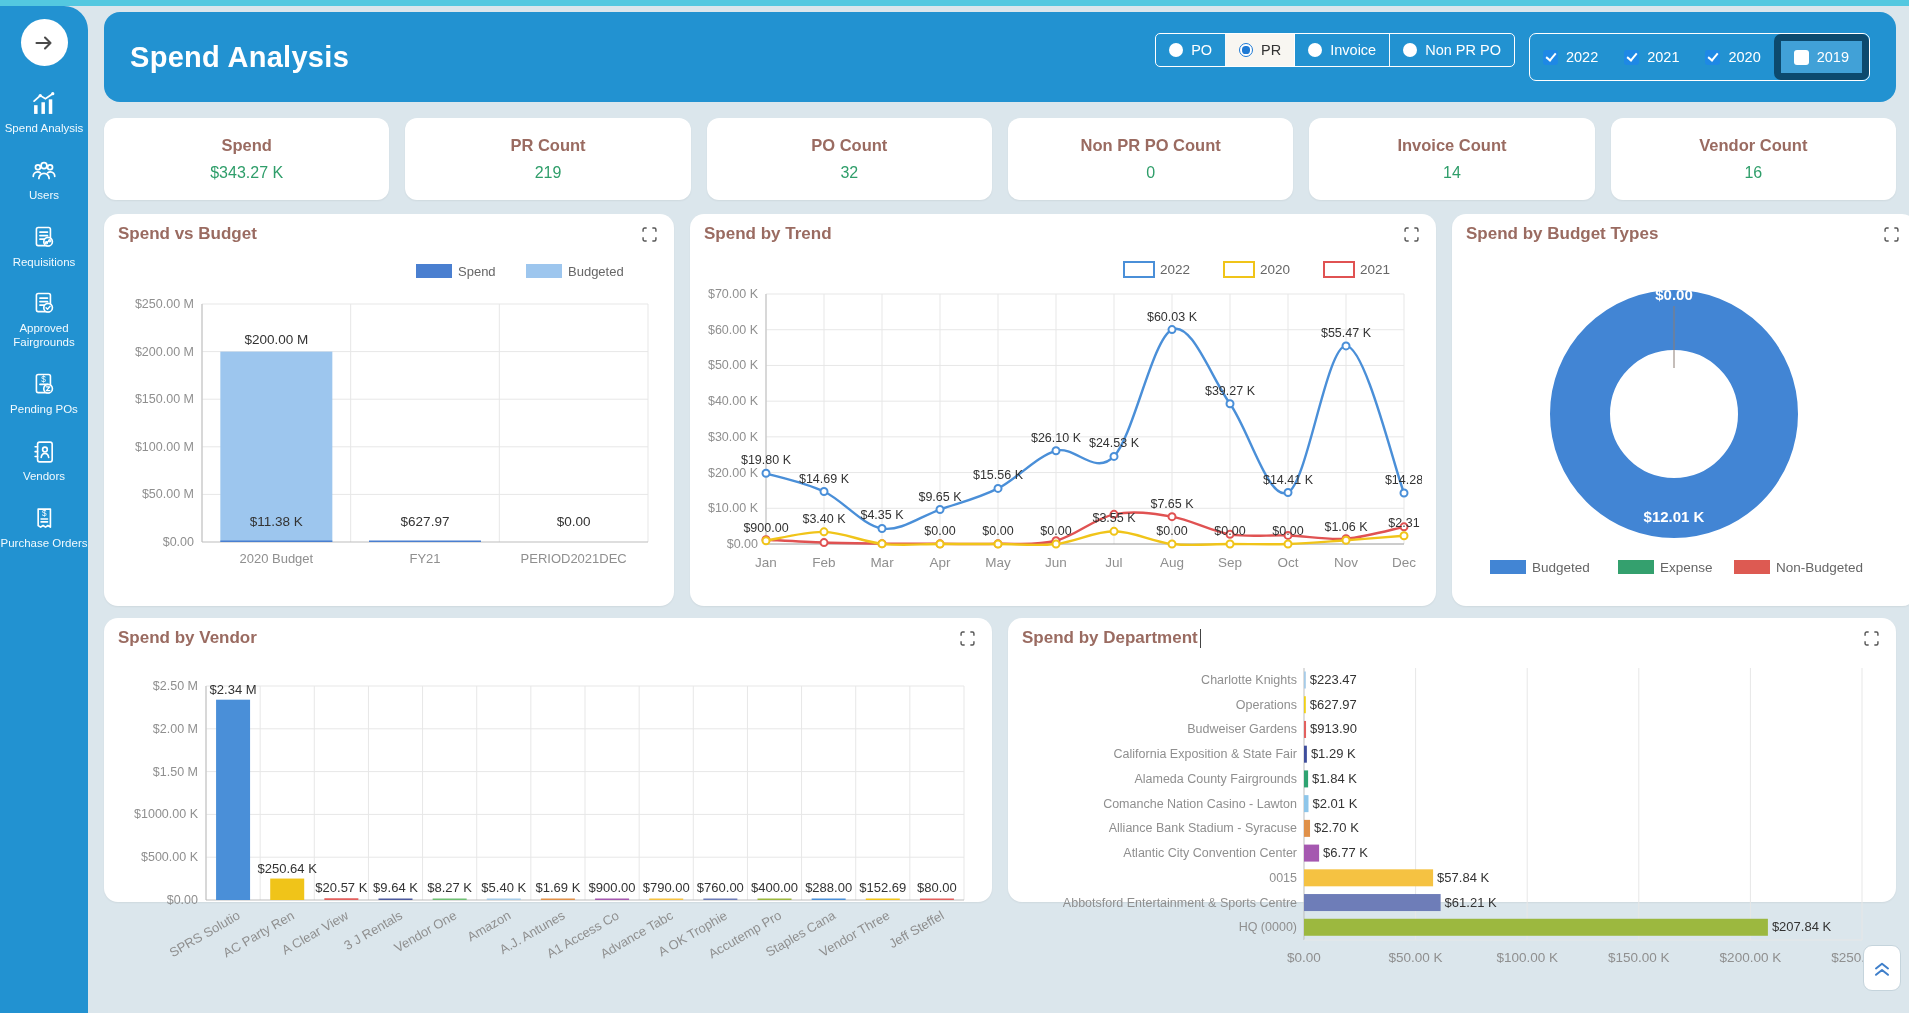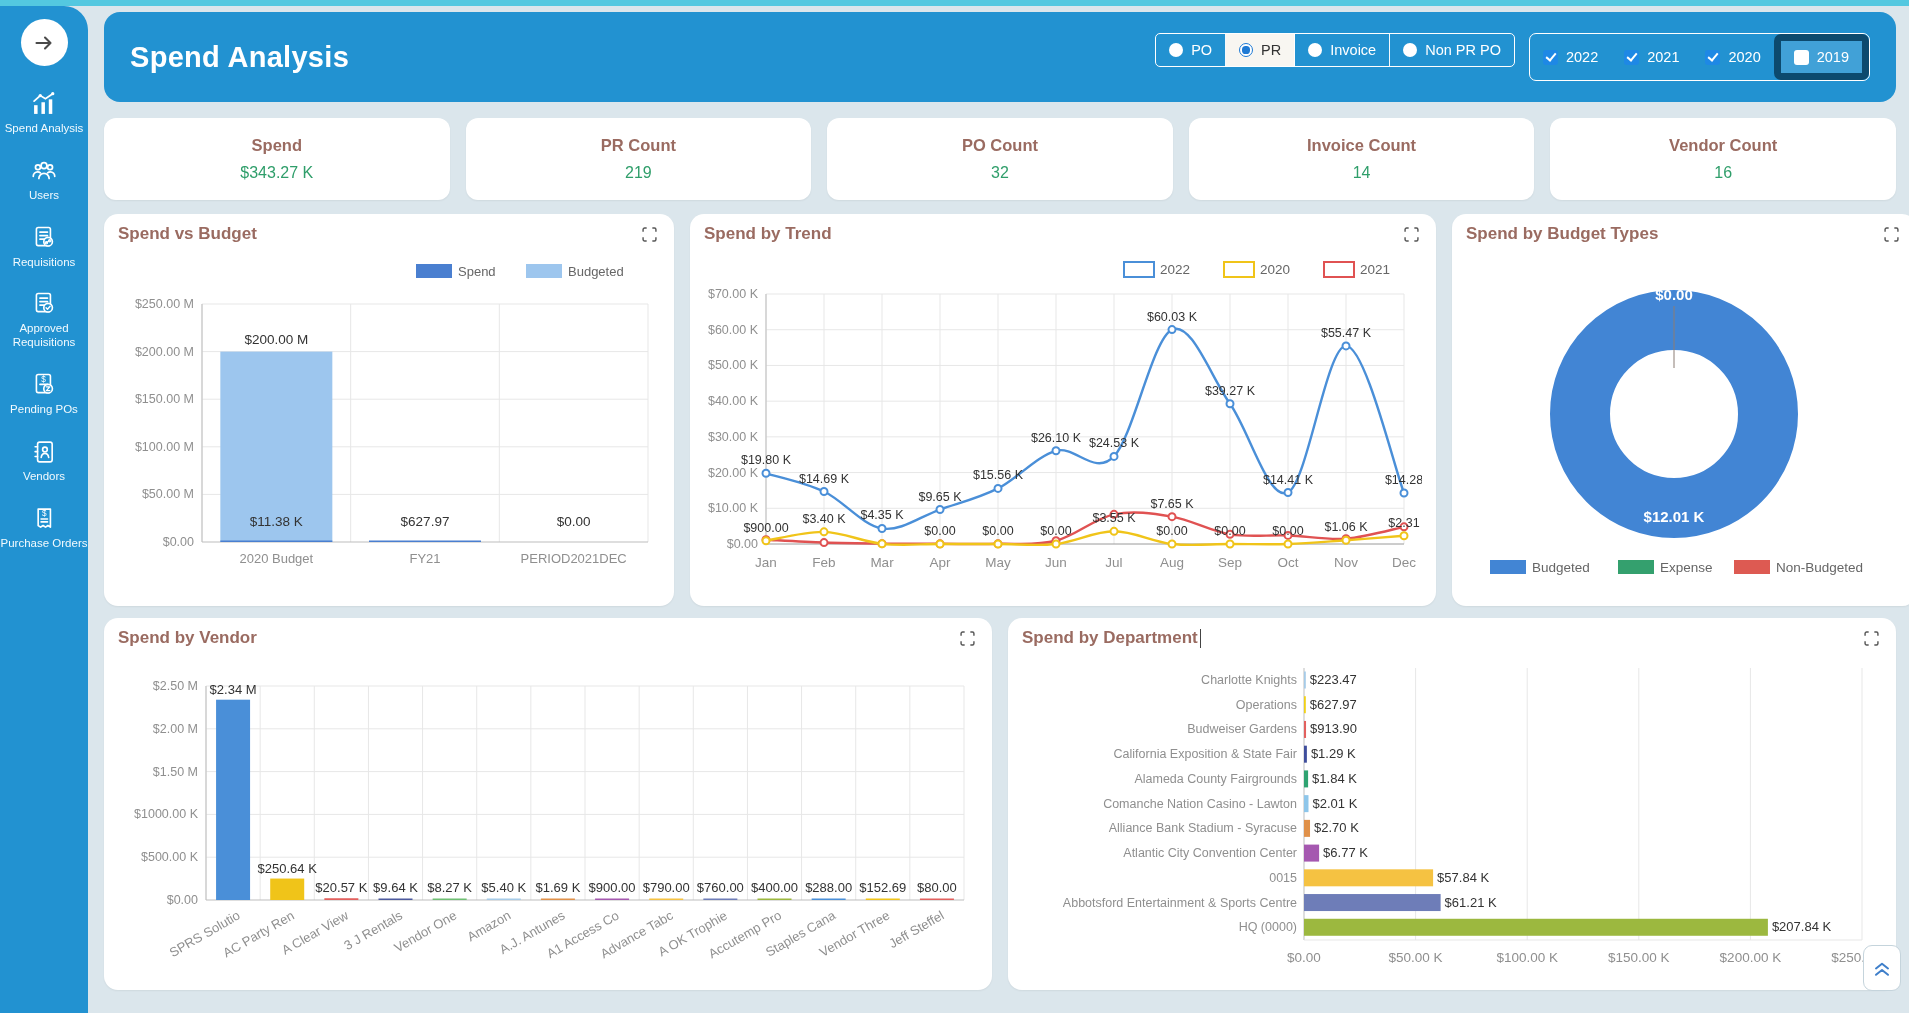--- a/index.html
+++ b/index.html
@@ -50,21 +50,21 @@
   .kpi-row{margin:16px 13px 0 16px;display:flex;gap:16px}
   .kpi{flex:1;background:#fff;border-radius:12px;height:82px;display:flex;flex-direction:column;
        align-items:center;justify-content:center;gap:9px;box-shadow:0 1px 2px rgba(0,0,0,.06)}
   .kpi-title{color:var(--ptitle);font-size:16.5px;font-weight:700}
   .kpi-value{color:var(--green);font-size:16px;font-weight:400}
 
   .row1,.row2{margin:14px 13px 0 16px;display:flex;gap:16px}
   .row2{margin-top:12px}
   .panel{background:#fff;border-radius:14px;padding:10px 14px;box-shadow:0 1px 2px rgba(0,0,0,.06);position:relative}
   .row1 .panel{height:392px}
-  .row2 .panel{height:372px;flex:1}
+  .row2 .panel{height:284px;flex:1}
   #p-svb{width:570px;flex:none}
   #p-trend{flex:1}
   #p-donut{width:464px;flex:none}
   .panel-head{display:flex;justify-content:space-between;align-items:flex-start;margin-bottom:4px;height:26px}
   .panel-title{color:var(--ptitle);font-size:17px;font-weight:700;display:flex;align-items:center}
   .caret{display:inline-block;width:1.5px;height:19px;background:#444;margin-left:2px}
   .expand-btn{cursor:pointer;padding:2px;background:none;border:none}
 
   .scroll-top{position:absolute;right:8px;bottom:22px;width:38px;height:46px;background:#fff;
       border:1px solid #c5d4dc;border-radius:9px;display:flex;align-items:center;justify-content:center;cursor:pointer}
@@ -117,21 +117,21 @@
     <span class="nav-label">Requisitions</span>
   </div>
 
   <div class="nav-item">
     <svg viewBox="0 0 24 24" fill="none" stroke="#fff" stroke-width="1.4" stroke-linecap="round" stroke-linejoin="round">
       <rect x="5.5" y="3" width="12" height="15.5" rx="1.5"></rect>
         <path d="M8.5 7h6.5M8.5 10h6.5M8.5 13h3.5"></path>
       <circle cx="15.5" cy="15.2" r="3.7" fill="#2292d1"></circle>
         <path d="M13.8 15.2l1.2 1.3 2.2-2.6" stroke-width="1.2"></path>
     </svg>
-    <span class="nav-label">Approved Requisitions</span>
+    <span class="nav-label">Approved Fairgrounds</span>
   </div>
 
   <div class="nav-item">
     <svg viewBox="0 0 24 24" fill="none" stroke="#fff" stroke-width="1.4" stroke-linecap="round" stroke-linejoin="round">
       <rect x="5.5" y="3" width="12" height="15.5" rx="1.5"></rect>
       <text x="11.5" y="9.2" font-size="7" fill="#fff" stroke="none" text-anchor="middle">$</text>
       <path d="M8.5 11.5h6.5"></path>
       <circle cx="15.5" cy="15.2" r="3.7" fill="#2292d1"></circle>
         <path d="M14 13.6h3l-3 3.2h3" stroke-width="1.1"></path>
     </svg>
@@ -207,20 +207,24 @@
         <span class="kpi-title">Spend</span>
         <span class="kpi-value">$343.27 K</span>
       </div>
     <div class="kpi">
         <span class="kpi-title">PR Count</span>
         <span class="kpi-value">219</span>
       </div>
     <div class="kpi">
         <span class="kpi-title">PO Count</span>
         <span class="kpi-value">32</span>
+      </div>
+    <div class="kpi">
+        <span class="kpi-title">Non PR PO Count</span>
+        <span class="kpi-value">0</span>
       </div>
     <div class="kpi">
         <span class="kpi-title">Invoice Count</span>
         <span class="kpi-value">14</span>
       </div>
     <div class="kpi">
         <span class="kpi-title">Vendor Count</span>
         <span class="kpi-value">16</span>
       </div>
   </div>

